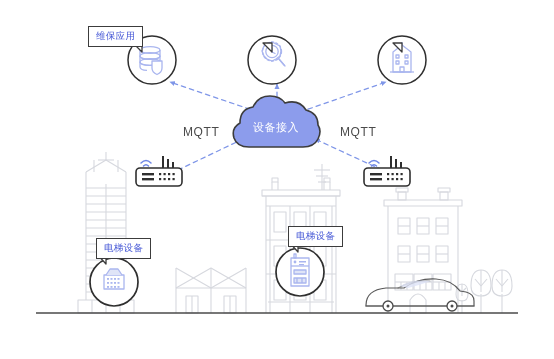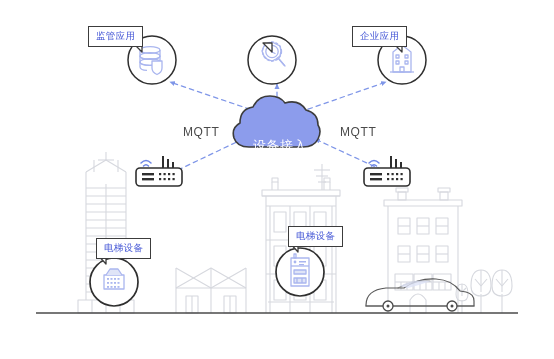--- a/index.html
+++ b/index.html
@@ -24,25 +24,24 @@
   .mqtt{
     position:absolute;
     color:#4a4a4a;
     font-size:12px;
     letter-spacing:.6px;
     z-index:6;
   }
   .cloudtext{
     position:absolute;
     color:#ffffff;
-    font-size:13px;
+    font-size:11px;
     letter-spacing:.5px;
     z-index:7;
     white-space:nowrap;
-    margin-top:17px;
   }
 </style>
 </head>
 <body>
 
 <div id="stage">
 
   <svg class="layer" viewBox="0 0 554 359">
     <g stroke="#d6d8de" stroke-width="1.1" fill="none" stroke-linejoin="round">
 
@@ -270,22 +269,21 @@
       <path d="M402 45 L402 42"></path>
       <path d="M390 72 L414 72"></path>
       <path d="M396 55 L399 55 L399 58 L396 58 Z"></path>
       <path d="M405 55 L408 55 L408 58 L405 58 Z"></path>
       <path d="M396 61 L399 61 L399 64 L396 64 Z"></path>
       <path d="M405 61 L408 61 L408 64 L405 64 Z"></path>
       <path d="M400 67 L404 67 L404 72 L400 72 Z"></path>
     </g>
   </svg>
 
-  <div class="callout" style="left:88px;top:26px;">监管应用</div>
-  <div class="callout" style="left:352px;top:26px;">企业应用</div>
+  <div class="callout" style="left:88px;top:26px;">维保应用</div>
 
   <svg class="layer" viewBox="0 0 554 359">
     <g fill="#ffffff" stroke="#3c3c3c" stroke-width="1.3" stroke-linejoin="round">
       <path d="M142 43 L142 52 L133 43 Z"></path>
       <path d="M272 43 L272 52 L263 43 Z"></path>
       <path d="M402 43 L402 52 L393 43 Z"></path>
     </g>
   </svg>
 
   <div class="mqtt" style="left:183px;top:125px;">MQTT</div>

